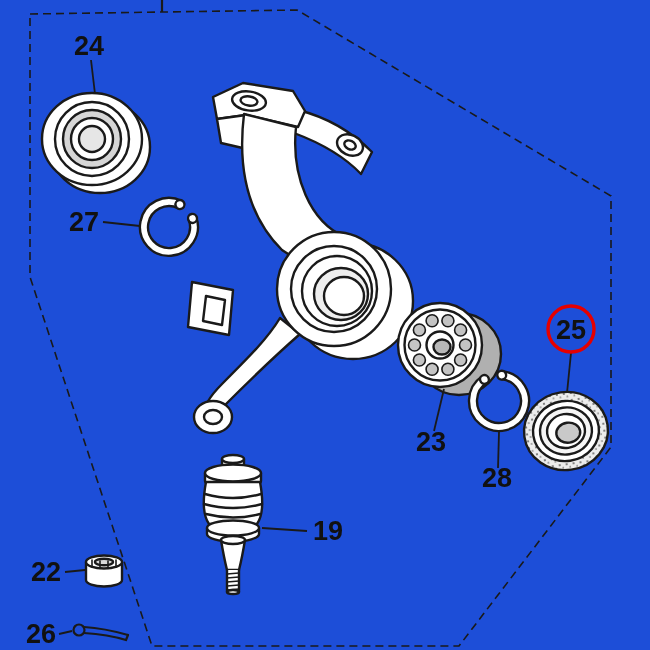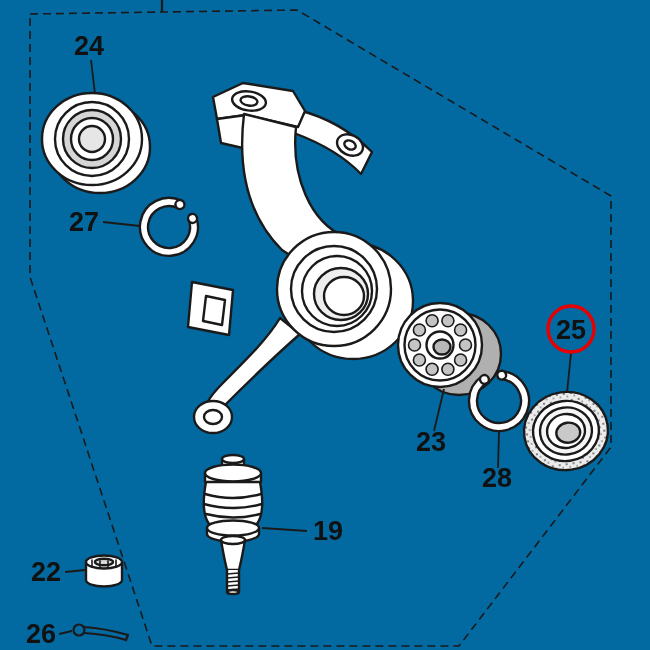--- a/index.html
+++ b/index.html
@@ -1,16 +1,16 @@
 <!DOCTYPE html>
 <html><head>
 <meta charset="utf-8">
 <style>
   html,body { margin:0; padding:0; background:#ffffff; }
-  .stage { position:relative; width:650px; height:650px; background:#0369a1; overflow:hidden; }
+  .stage { position:relative; width:650px; height:650px; background:#1d4ed8; overflow:hidden; }
   svg { position:absolute; left:0; top:0; }
   .part-label {
     font-family:"Liberation Sans", sans-serif;
     font-weight:bold;
     font-size:27px;
     fill:#111111;
   }
   .outline { stroke:#1a1a1a; stroke-width:2.4; fill:#ffffff; stroke-linejoin:round; stroke-linecap:round; }
   .leader { stroke:#1a1a1a; stroke-width:1.8; fill:none; }
 </style>

